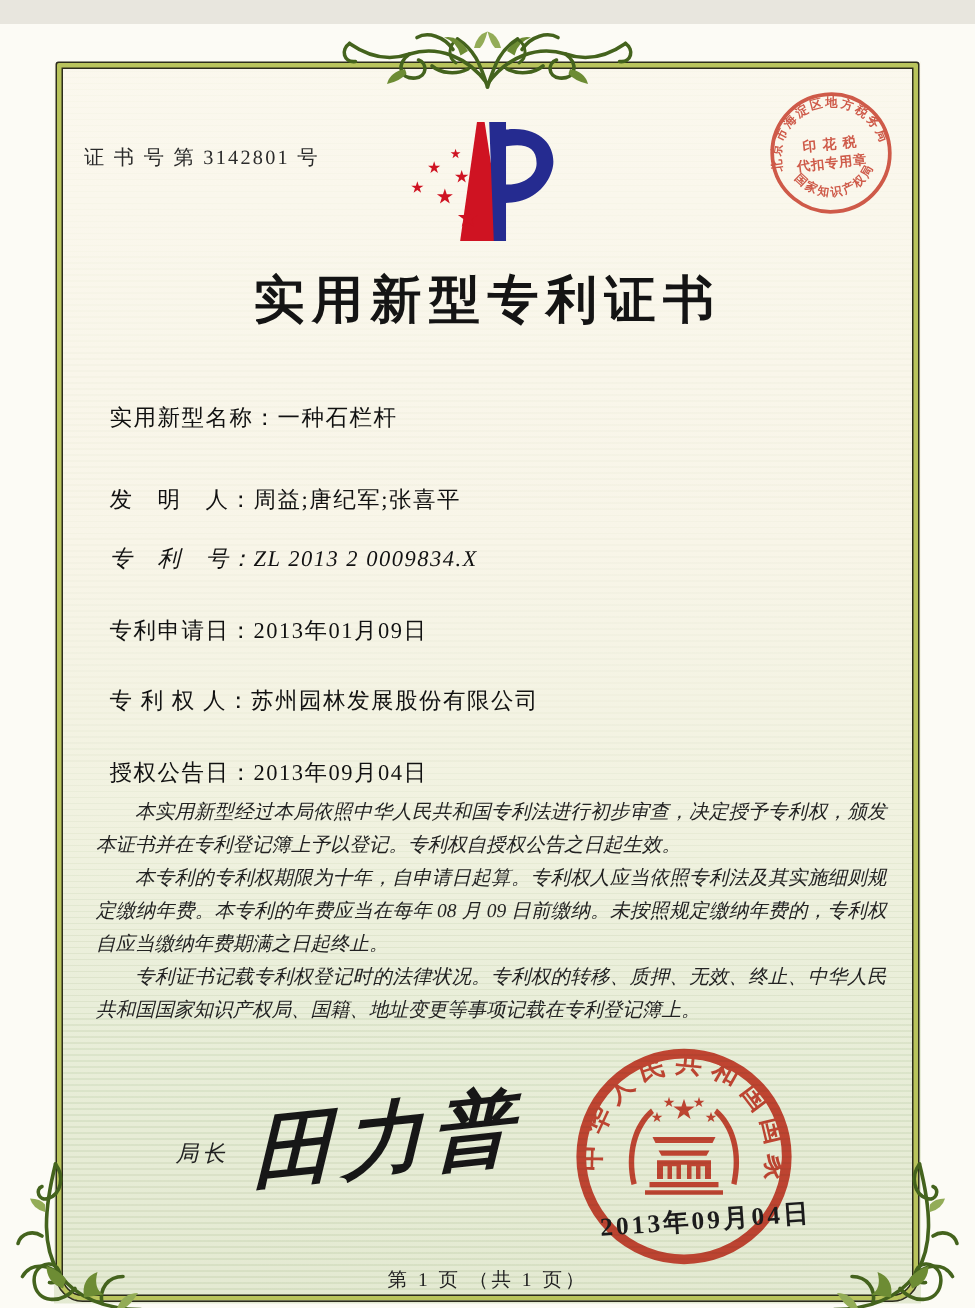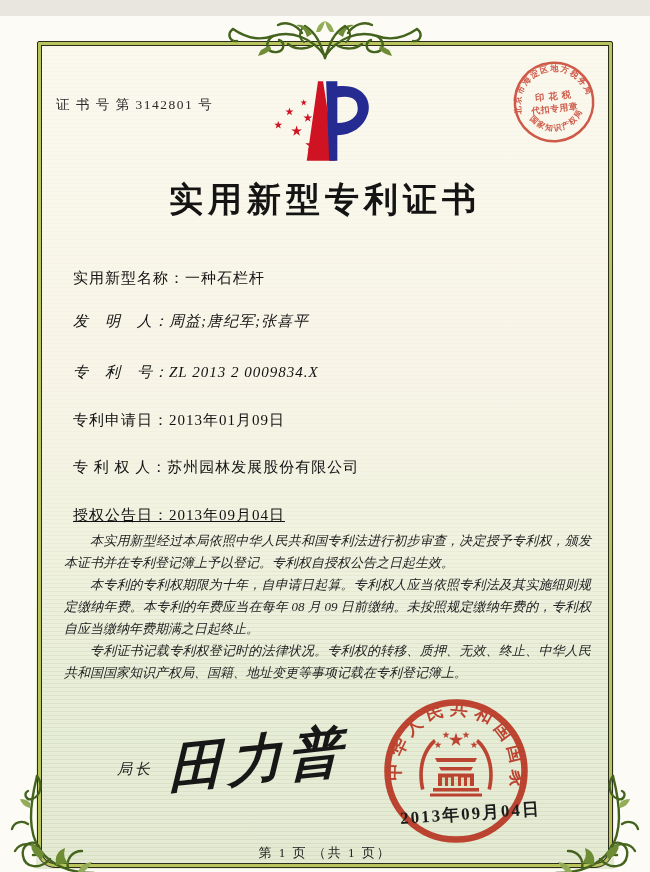--- a/index.html
+++ b/index.html
@@ -28,21 +28,21 @@
   }
   .cert-no{position:absolute;left:56px;top:80px;font-size:13.5px;letter-spacing:1.5px;color:#2a2a2a;}
   .logo{position:absolute;left:266px;top:60px;width:106px;height:90px;}
   .title{
     position:absolute;left:0;top:161px;width:650px;text-align:center;
     font-size:34px;font-weight:bold;letter-spacing:5px;color:#141414;
   }
   .frow{position:absolute;left:73px;font-size:15px;color:#111;white-space:nowrap;}
   .frow .lab{letter-spacing:1px;}
   .frow .val{letter-spacing:1px;}
-  .f0{top:253px;} .f1{top:296px;font-style:italic;} .f2{top:347px;font-style:italic;} .f3{top:395px;} .f4{top:442px;} .f5{top:490px;text-decoration:underline;}
+  .f0{top:253px;} .f1{top:308px;} .f2{top:347px;font-style:italic;} .f3{top:395px;} .f4{top:442px;} .f5{top:490px;}
   .bodytext{
     position:absolute;left:64px;top:514px;width:527px;font-size:13px;line-height:22px;
     color:#222;text-align:justify;font-style:italic;
   }
   .bodytext p{margin:0;text-indent:2em;}
   .sig-label{position:absolute;left:117px;top:744px;font-size:15px;letter-spacing:3px;color:#222;font-style:italic;}
   .sig-name{
     position:absolute;left:168px;top:708px;font-size:54px;font-weight:bold;color:#171717;
     transform:rotate(-6deg) skewX(-6deg);letter-spacing:6px;font-style:italic;
   }

